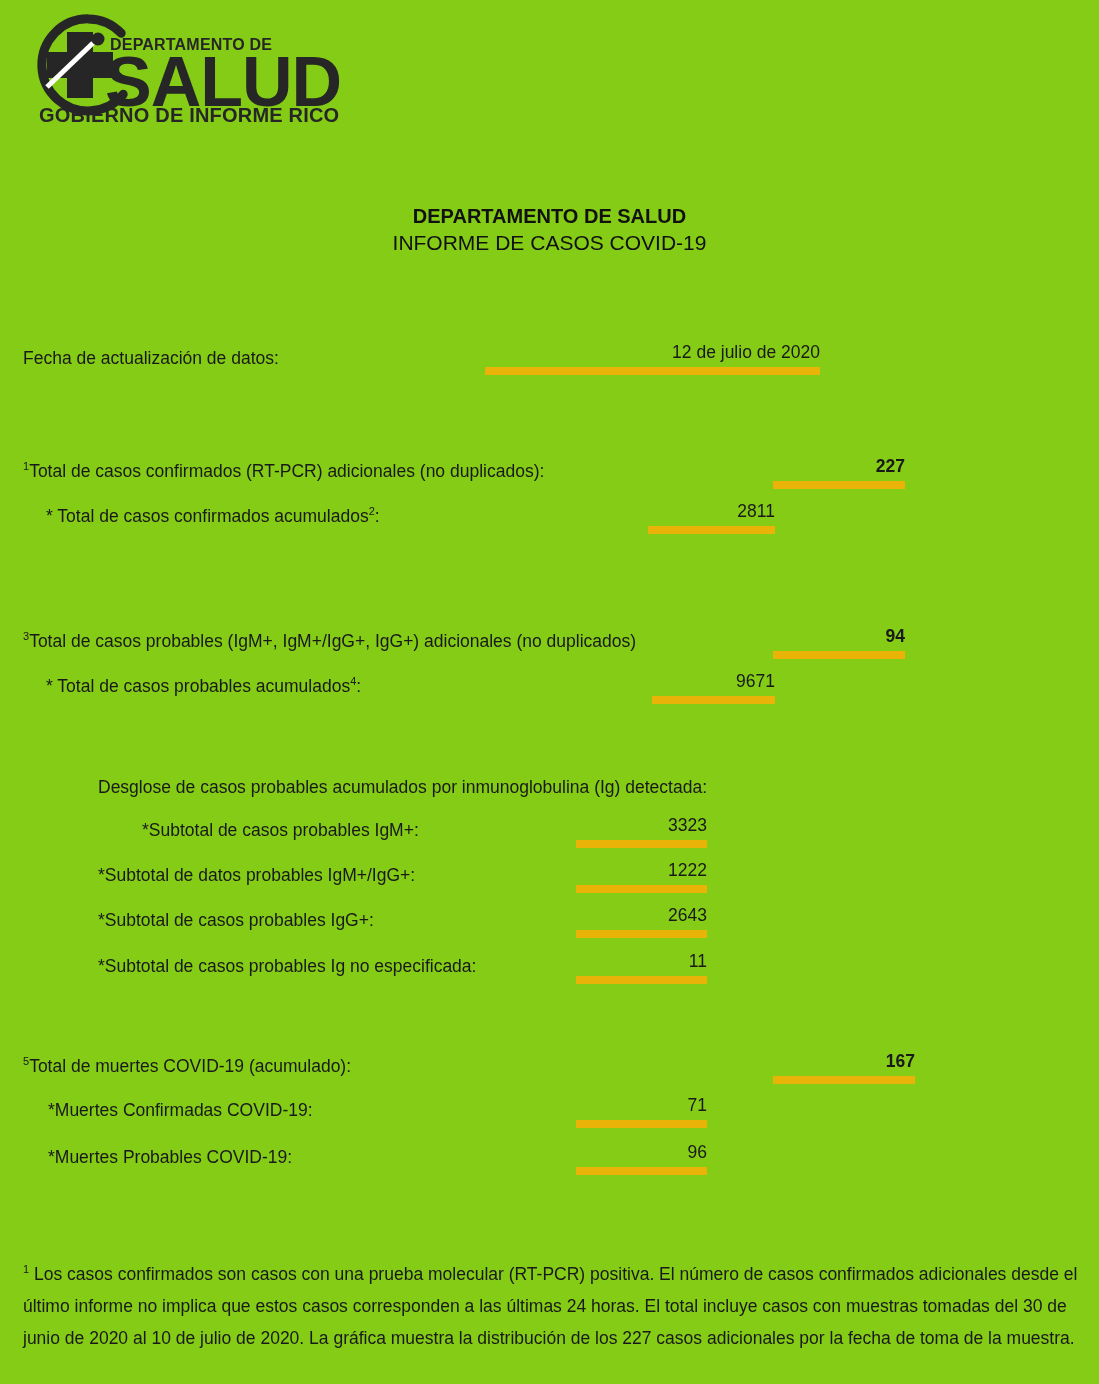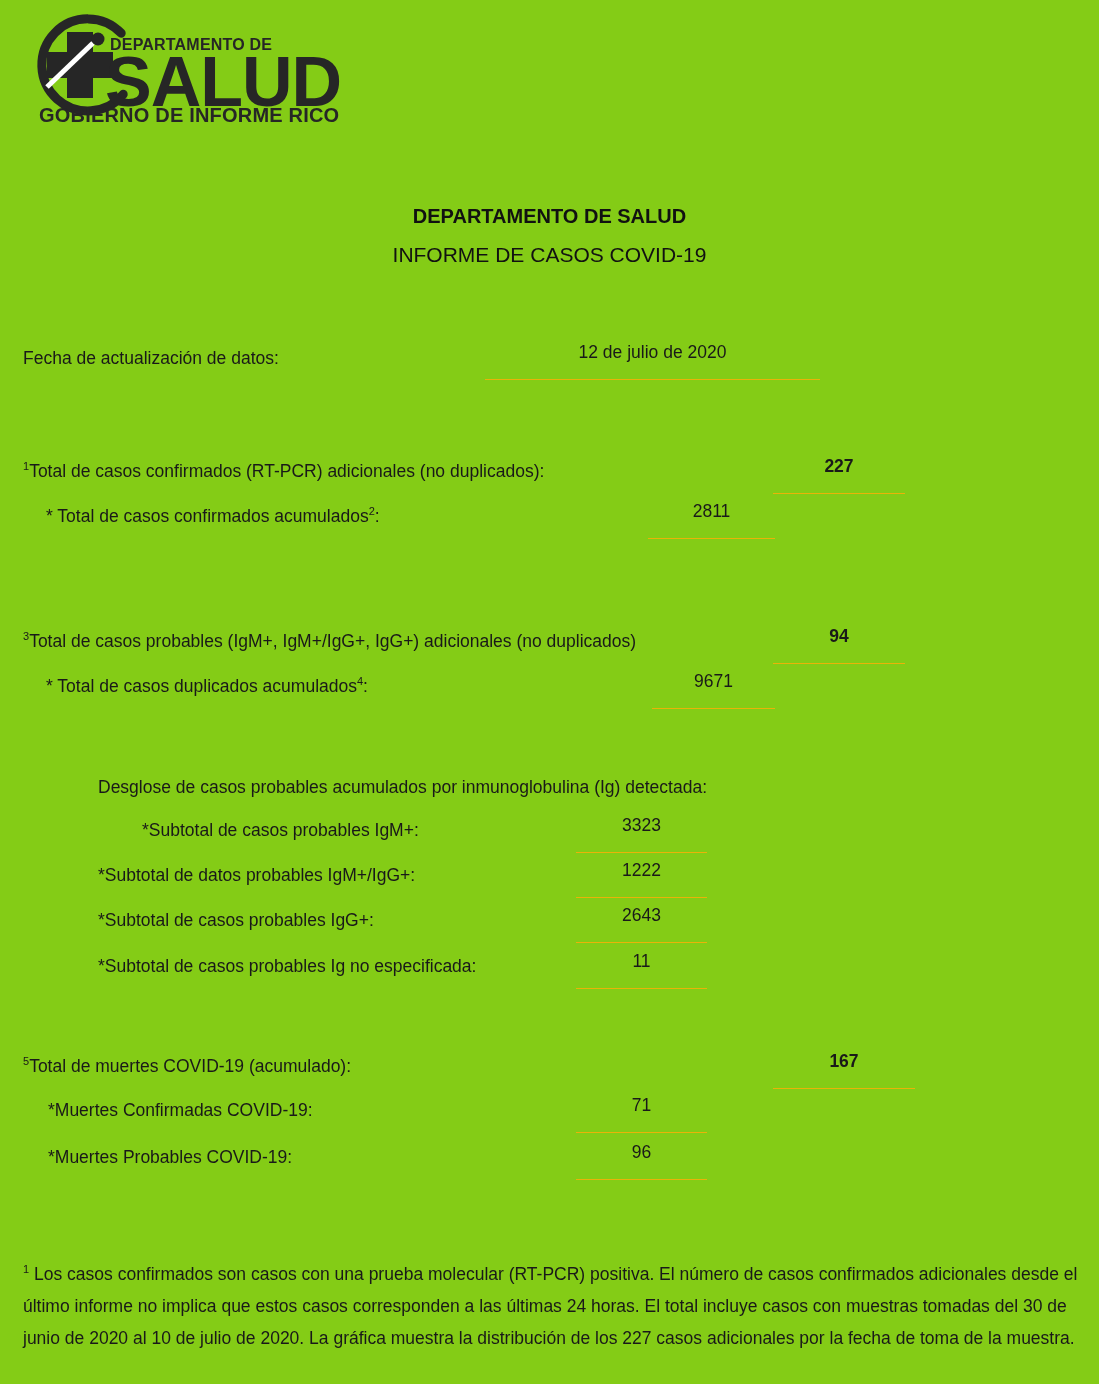--- a/index.html
+++ b/index.html
@@ -28,37 +28,37 @@
   }
   .logo-gov {
     position: absolute; left: 4px; top: 96px;
     font-size: 20px; font-weight: bold; letter-spacing: 0.2px; color: #262626;
     white-space: nowrap;
   }
 
   
   .title-block { position: absolute; left: 0; top: 205px; width: 100%; text-align: center; }
   .title { font-size: 20px; font-weight: bold; color: #111; }
-  .subtitle { font-size: 21px; font-weight: normal; margin-top: 15px; color: #111; }
+  .subtitle { font-size: 21px; font-weight: normal; margin-top: 3px; color: #111; }
 
   
   .lbl {
     position: absolute;
     font-size: 17.5px;
     color: #191919;
     white-space: nowrap;
   }
   .lbl sup { font-size: 11px; vertical-align: super; line-height: 0; }
   .val {
     position: absolute;
-    border-bottom: 1px solid #eab308;
-    text-align: center;
+    border-bottom: 8px solid #eab308;
+    text-align: right;
     font-size: 17.5px;
     color: #191919;
-    padding-bottom: 16px;
+    padding-bottom: 4px;
   }
   .val.bold { font-weight: bold; }
 
   
   .footnote {
     position: absolute;
     left: 23px; top: 1258px; width: 1055px;
     font-size: 17.5px;
     line-height: 32px;
     color: #191919;
@@ -97,21 +97,21 @@
 
   <div class="lbl" style="left:23px; top:461px;"><sup>1</sup><span>Total de casos confirmados (RT-PCR) adicionales (no duplicados):</span></div>
   <div class="val bold" style="left:773px; top:456px; width:132px;">227</div>
 
   <div class="lbl" style="left:46px; top:506px;"><span>* Total de casos confirmados acumulados</span><sup>2</sup><span>:</span></div>
   <div class="val" style="left:648px; top:501px; width:127px;">2811</div>
 
   <div class="lbl" style="left:23px; top:631px;"><sup>3</sup><span>Total de casos probables (IgM+, IgM+/IgG+, IgG+) adicionales (no duplicados)</span></div>
   <div class="val bold" style="left:773px; top:626px; width:132px;">94</div>
 
-  <div class="lbl" style="left:46px; top:676px;"><span>* Total de casos duplicados acumulados</span><sup>4</sup><span>:</span></div>
+  <div class="lbl" style="left:46px; top:676px;"><span>* Total de casos probables acumulados</span><sup>4</sup><span>:</span></div>
   <div class="val" style="left:652px; top:671px; width:123px;">9671</div>
 
   <div class="lbl" style="left:98px; top:777px;">Desglose de casos probables acumulados por inmunoglobulina (Ig) detectada:</div>
 
   <div class="lbl" style="left:98px; top:820px;margin-left:44px;">*Subtotal de casos probables IgM+:</div>
   <div class="val" style="left:576px; top:815px; width:131px;">3323</div>
 
   <div class="lbl" style="left:98px; top:865px;">*Subtotal de datos probables IgM+/IgG+:</div>
   <div class="val" style="left:576px; top:860px; width:131px;">1222</div>
 

